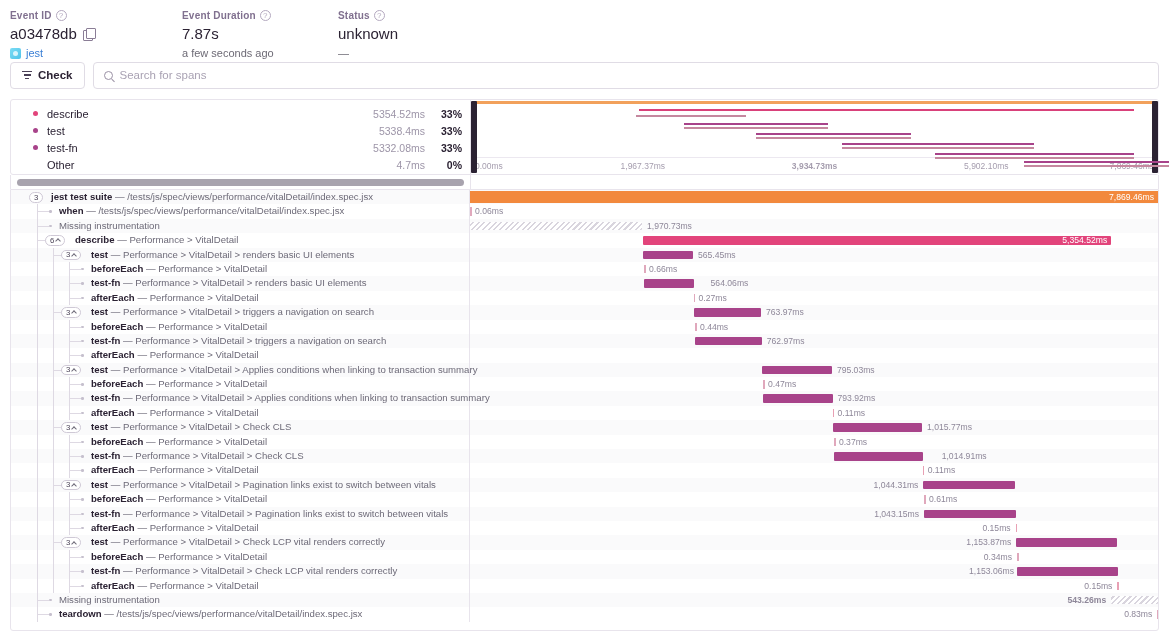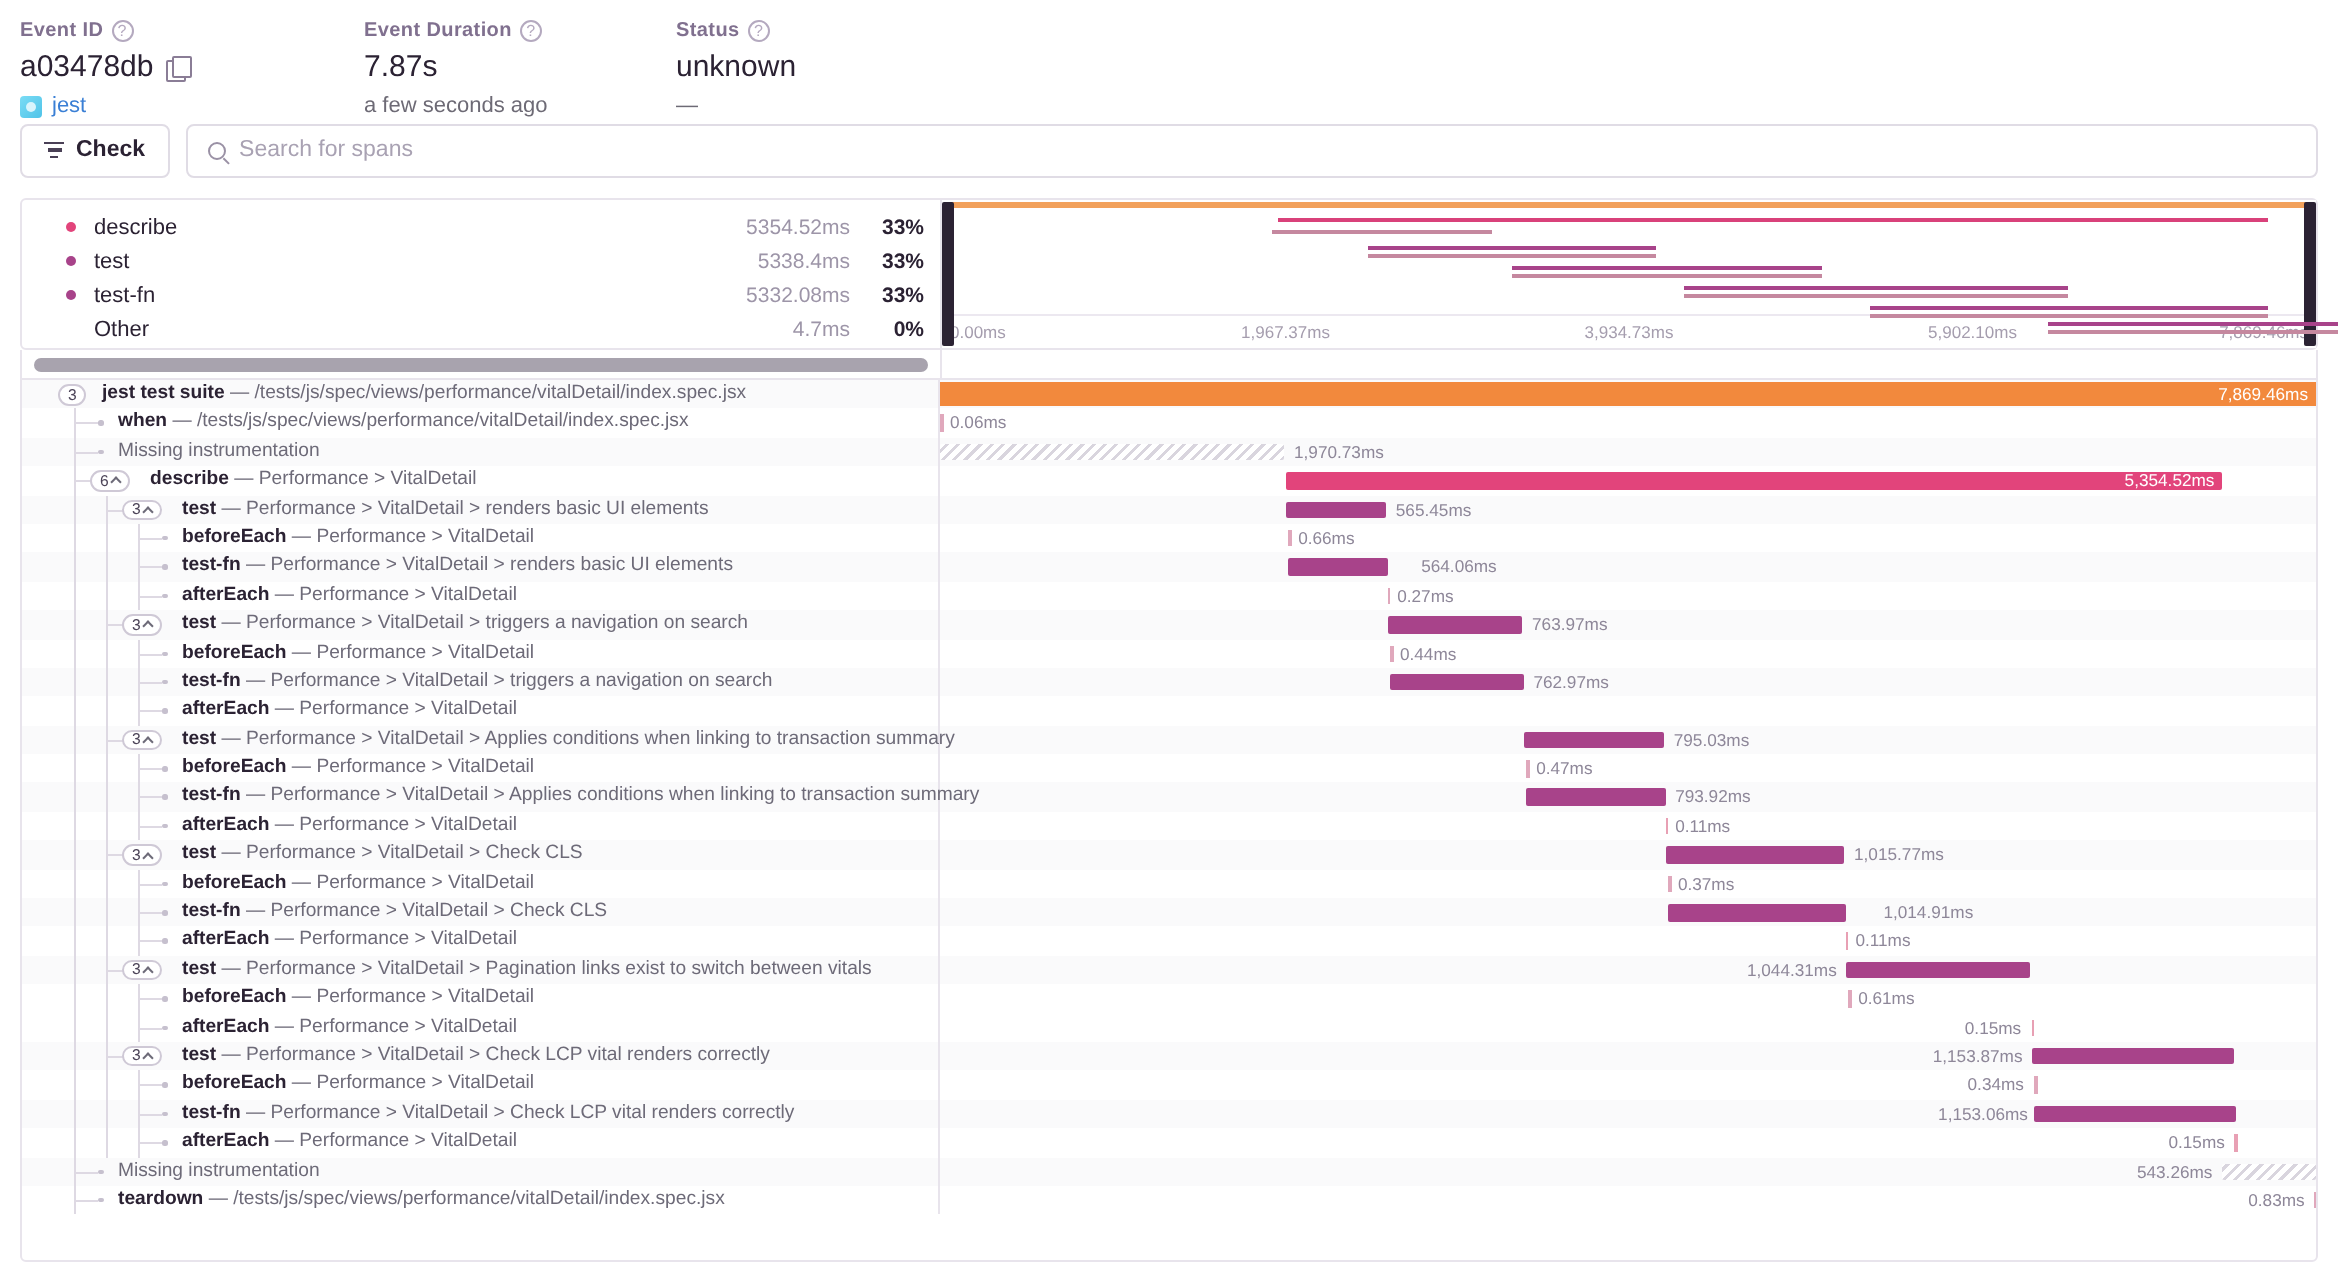--- a/index.html
+++ b/index.html
@@ -240,21 +240,21 @@
         <span class="legend-name">Other</span>
         <span class="legend-ms">4.7ms</span>
         <span class="legend-pct">0%</span>
       </div>
     </div>
   <div class="mini-chart" id="mini-chart">
     <div class="mini-top-bar"></div>
     <div class="mini-axis" id="mini-axis">
         <span class="mini-tick" style="left: 4px;">0.00ms</span>
         <span class="mini-tick" style="left: 25%; transform: translateX(-50%);">1,967.37ms</span>
-        <span class="mini-tick" style="left: 50%; transform: translateX(-50%);">3,934.73ms</span>
+        <span class="mini-tick" style="left: 50%; transform: translateX(-50%); font-weight: bold;">3,934.73ms</span>
         <span class="mini-tick" style="left: 75%; transform: translateX(-50%);">5,902.10ms</span>
         <span class="mini-tick" style="right: 4px;">7,869.46ms</span>
       </div>
     <div class="mini-handle" style="left:0"></div>
     <div class="mini-handle" style="right:0"></div>
   <div class="mini-line" style="left: 24.5%; width: 72%; top: 9px; background: rgb(217, 65, 122);"></div>
       <div class="mini-line" style="left: 24%; width: 16%; top: 15px; background: rgb(197, 136, 159);"></div>
       <div class="mini-line" style="left: 31%; width: 21%; top: 23px; background: rgb(168, 67, 138);"></div>
       <div class="mini-line" style="left: 31%; width: 21%; top: 27px; background: rgb(197, 136, 159);"></div>
       <div class="mini-line" style="left: 41.5%; width: 22.5%; top: 33px; background: rgb(168, 67, 138);"></div>
@@ -584,20 +584,34 @@
         <div class="tl-v" style="left: 58px; top: 0px; height: 14.4px;"></div>
         <div class="tl-h" style="left: 58px; width: 12px; top: 7px;"></div>
         <div class="tl-dot" style="left: 70px; top: 6px;"></div>
         <div class="row-label" style="left: 80px;"><b>beforeEach</b><span class="dim"> — Performance &gt; VitalDetail</span></div>
       </div>
       <div class="wf-right">
         <div class="bar thin" style="left: 66%; background: rgb(224, 168, 188);"></div>
         <div class="bar-ms" style="left: 66%; margin-left: 5px;">0.61ms</div>
       </div>
     </div>
+    <div class="wf-row alt">
+      <div class="wf-left">
+        <div class="tl-v" style="left: 26px; top: 0px; height: 14.4px;"></div>
+        <div class="tl-v" style="left: 42px; top: 0px; height: 14.4px;"></div>
+        <div class="tl-v" style="left: 58px; top: 0px; height: 14.4px;"></div>
+        <div class="tl-h" style="left: 58px; width: 12px; top: 7px;"></div>
+        <div class="tl-dot" style="left: 70px; top: 6px;"></div>
+        <div class="row-label" style="left: 80px;"><b>test-fn</b><span class="dim"> — Performance &gt; VitalDetail &gt; Pagination links exist to switch between vitals</span></div>
+      </div>
+      <div class="wf-right">
+        <div class="bar" style="left: 66%; width: 13.3%; background: rgb(168, 67, 138);"></div>
+        <div class="bar-ms" style="right: 34%; margin-right: 5px;">1,043.15ms</div>
+      </div>
+    </div>
     <div class="wf-row">
       <div class="wf-left">
         <div class="tl-v" style="left: 26px; top: 0px; height: 14.4px;"></div>
         <div class="tl-v" style="left: 42px; top: 0px; height: 14.4px;"></div>
         <div class="tl-v" style="left: 58px; top: 0px; height: 14.4px;"></div>
         <div class="tl-h" style="left: 58px; width: 12px; top: 7px;"></div>
         <div class="tl-dot" style="left: 70px; top: 6px;"></div>
         <div class="row-label" style="left: 80px;"><b>afterEach</b><span class="dim"> — Performance &gt; VitalDetail</span></div>
       </div>
       <div class="wf-right">
@@ -666,21 +680,21 @@
     </div>
     <div class="wf-row alt">
       <div class="wf-left">
         <div class="tl-v" style="left: 26px; top: 0px; height: 14.4px;"></div>
         <div class="tl-h" style="left: 26px; width: 12px; top: 7px;"></div>
         <div class="tl-dot" style="left: 38px; top: 6px;"></div>
         <div class="row-label" style="left: 48px;"><span class="muted">Missing instrumentation</span></div>
       </div>
       <div class="wf-right">
         <div class="bar hatch" style="left: 93.2%; width: 6.8%;"></div>
-        <div class="bar-ms" style="right: 6.8%; margin-right: 5px;">543.26ms</div>
+        <div class="bar-ms" style="right: 6.8%; margin-right: 5px; font-weight: bold;">543.26ms</div>
       </div>
     </div>
     <div class="wf-row">
       <div class="wf-left">
         <div class="tl-v" style="left: 26px; top: 0px; height: 14.4px;"></div>
         <div class="tl-h" style="left: 26px; width: 12px; top: 7px;"></div>
         <div class="tl-dot" style="left: 38px; top: 6px;"></div>
         <div class="row-label" style="left: 48px;"><b>teardown</b><span class="dim"> — /tests/js/spec/views/performance/vitalDetail/index.spec.jsx</span></div>
       </div>
       <div class="wf-right">

